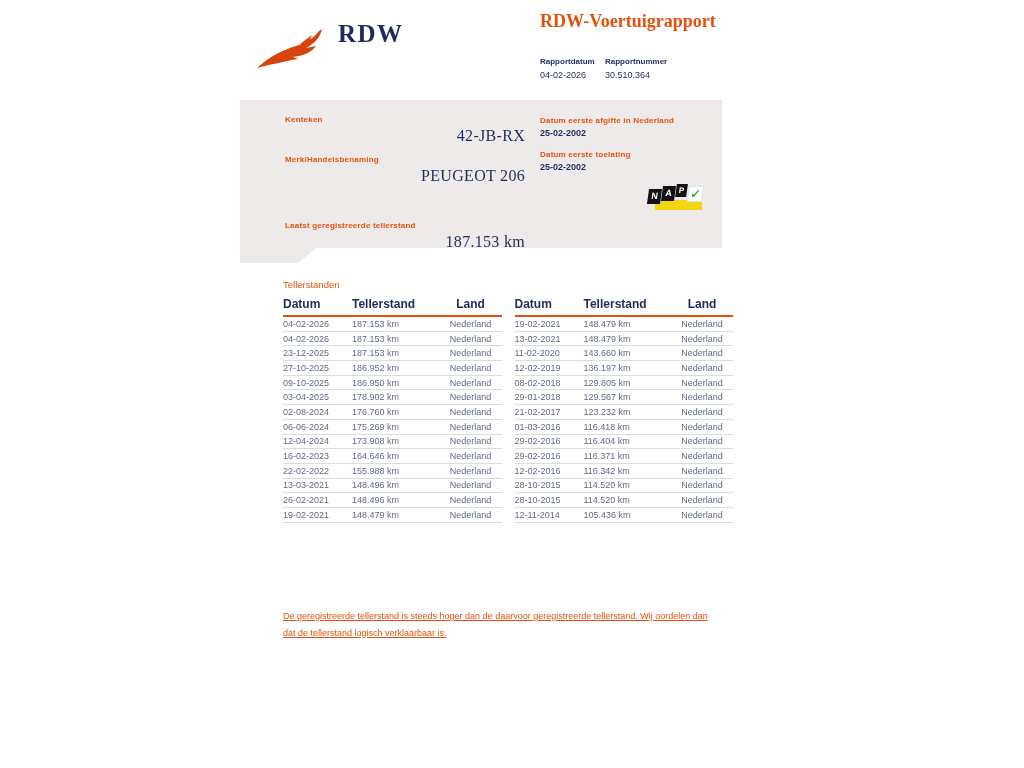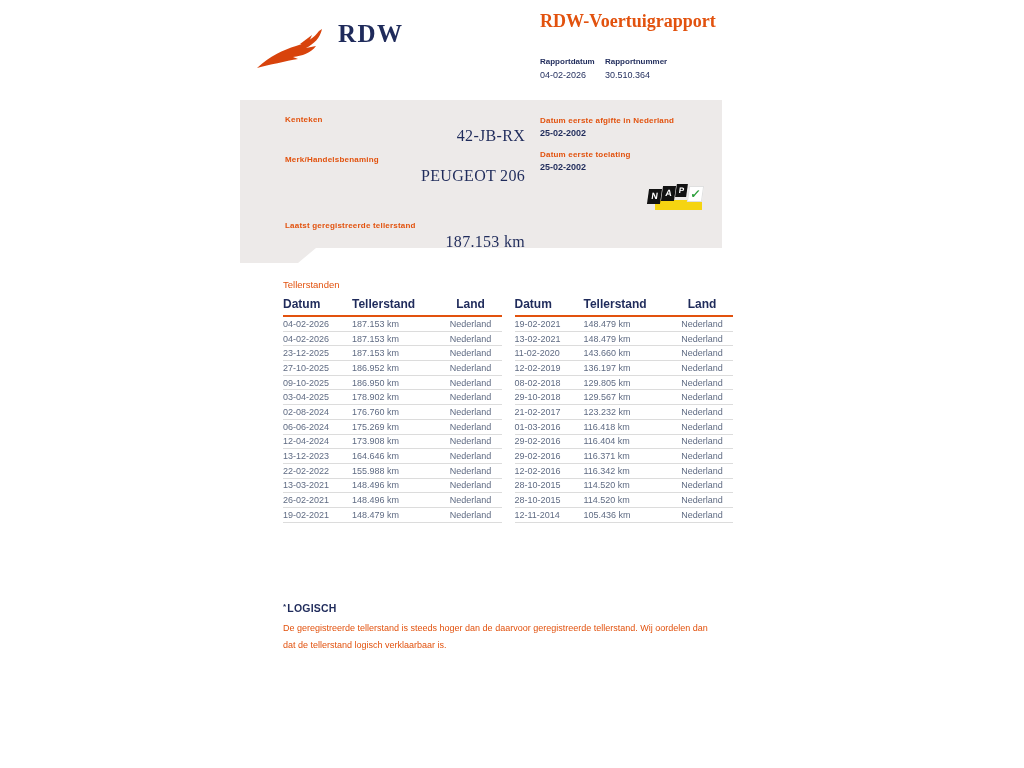--- a/index.html
+++ b/index.html
@@ -79,21 +79,21 @@
     font-size:9px; color:#5f6b83; border-bottom:1px solid #dcdcdc;
   }
   .thead .c0, .trow .c0 { width:69px; }
   .thead .c1, .trow .c1 { flex:1; }
   .thead .c2, .trow .c2 { width:62px; text-align:center; }
 
   
   .note { position:absolute; left:283px; top:602px; width:436px; }
   .note-title { font-size:10.5px; font-weight:800; color:#1f2b5b; letter-spacing:.2px; }
   .note-title .ast { font-size:8px; vertical-align:3px; margin-right:1px; }
-  .note-body { margin-top:6px; font-size:9px; line-height:1.85; color:#e2520e; }
+  .note-body { margin-top:6px; font-size:9px; line-height:1.85; color:#e2520e;text-decoration:underline; }
 
   
   .footer { position:absolute; left:283px; top:702px; width:450px; height:30px; font-size:7px; color:#1f2b5b; }
   .footer .line { position:absolute; white-space:nowrap; }
   .f-l1 { left:0; top:0; }   .f-l2 { left:0; top:15px; }
   .f-m1 { left:127px; top:0; } .f-m2 { left:127px; top:15px; }
   .f-r1 { right:0; top:0; text-align:right; } .f-r2 { right:0; top:15px; text-align:right; }
 
   
   .footer-graphic { position:absolute; left:545px; top:738px; width:245px; height:29px; }
@@ -197,21 +197,21 @@
               <span class="c0">06-06-2024</span>
               <span class="c1">175.269 km</span>
               <span class="c2">Nederland</span>
             </div>
             <div class="trow">
               <span class="c0">12-04-2024</span>
               <span class="c1">173.908 km</span>
               <span class="c2">Nederland</span>
             </div>
             <div class="trow">
-              <span class="c0">13-12-2023</span>
+              <span class="c0">16-02-2023</span>
               <span class="c1">164.646 km</span>
               <span class="c2">Nederland</span>
             </div>
             <div class="trow">
               <span class="c0">22-02-2022</span>
               <span class="c1">155.988 km</span>
               <span class="c2">Nederland</span>
             </div>
             <div class="trow">
               <span class="c0">13-03-2021</span>
@@ -256,21 +256,21 @@
               <span class="c0">12-02-2019</span>
               <span class="c1">136.197 km</span>
               <span class="c2">Nederland</span>
             </div>
             <div class="trow">
               <span class="c0">08-02-2018</span>
               <span class="c1">129.805 km</span>
               <span class="c2">Nederland</span>
             </div>
             <div class="trow">
-              <span class="c0">29-10-2018</span>
+              <span class="c0">29-01-2018</span>
               <span class="c1">129.567 km</span>
               <span class="c2">Nederland</span>
             </div>
             <div class="trow">
               <span class="c0">21-02-2017</span>
               <span class="c1">123.232 km</span>
               <span class="c2">Nederland</span>
             </div>
             <div class="trow">
               <span class="c0">01-03-2016</span>
@@ -306,21 +306,20 @@
               <span class="c0">12-11-2014</span>
               <span class="c1">105.436 km</span>
               <span class="c2">Nederland</span>
             </div>
           </div>
       </div>
     </div>
   </div>
 
   <div class="note">
-    <div class="note-title"><span class="ast">*</span><span>LOGISCH</span></div>
     <div class="note-body">De geregistreerde tellerstand is steeds hoger dan de daarvoor geregistreerde tellerstand. Wij oordelen dan dat de tellerstand logisch verklaarbaar is.</div>
   </div>
 
   <div class="footer">
     <div class="line f-l1">Postbus 30000</div>
     <div class="line f-l2">9640 RA Veendam</div>
     <div class="line f-m1">Telefoon 088 008 74 47</div>
     <div class="line f-m2">www.rdw.nl</div>
     <div class="line f-r1">Blad 1 van 4</div>
     <div class="line f-r2">3 E 1675f</div>

